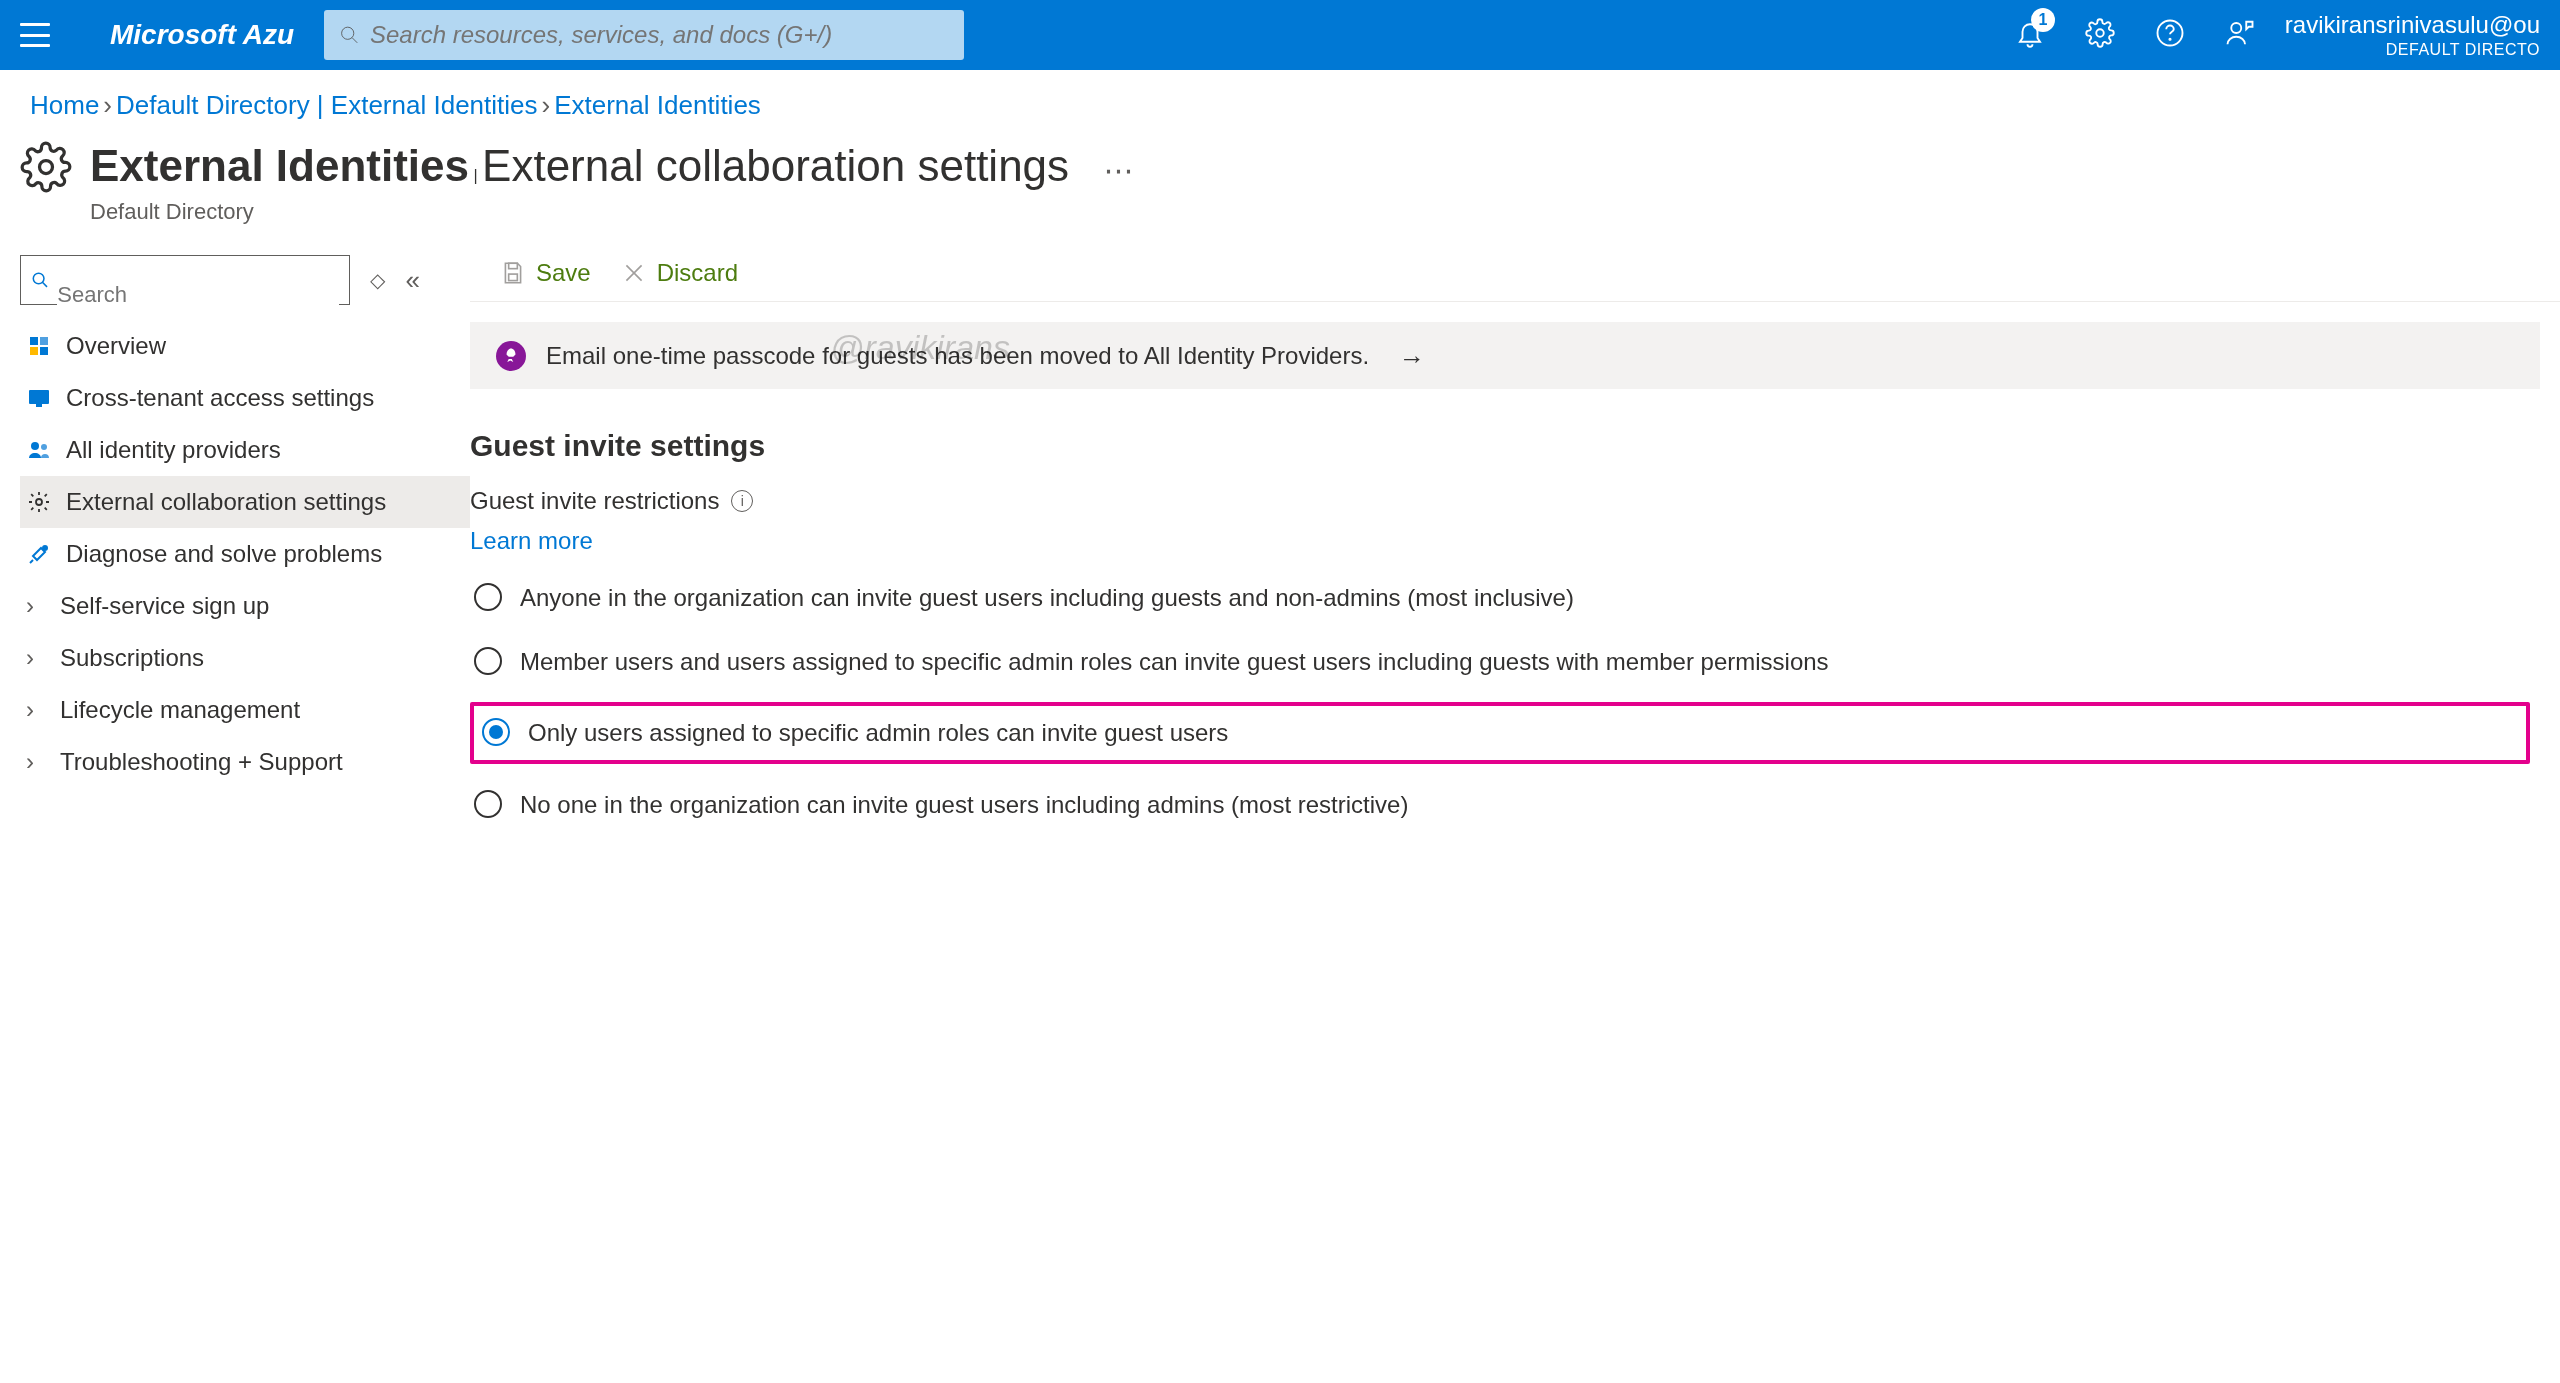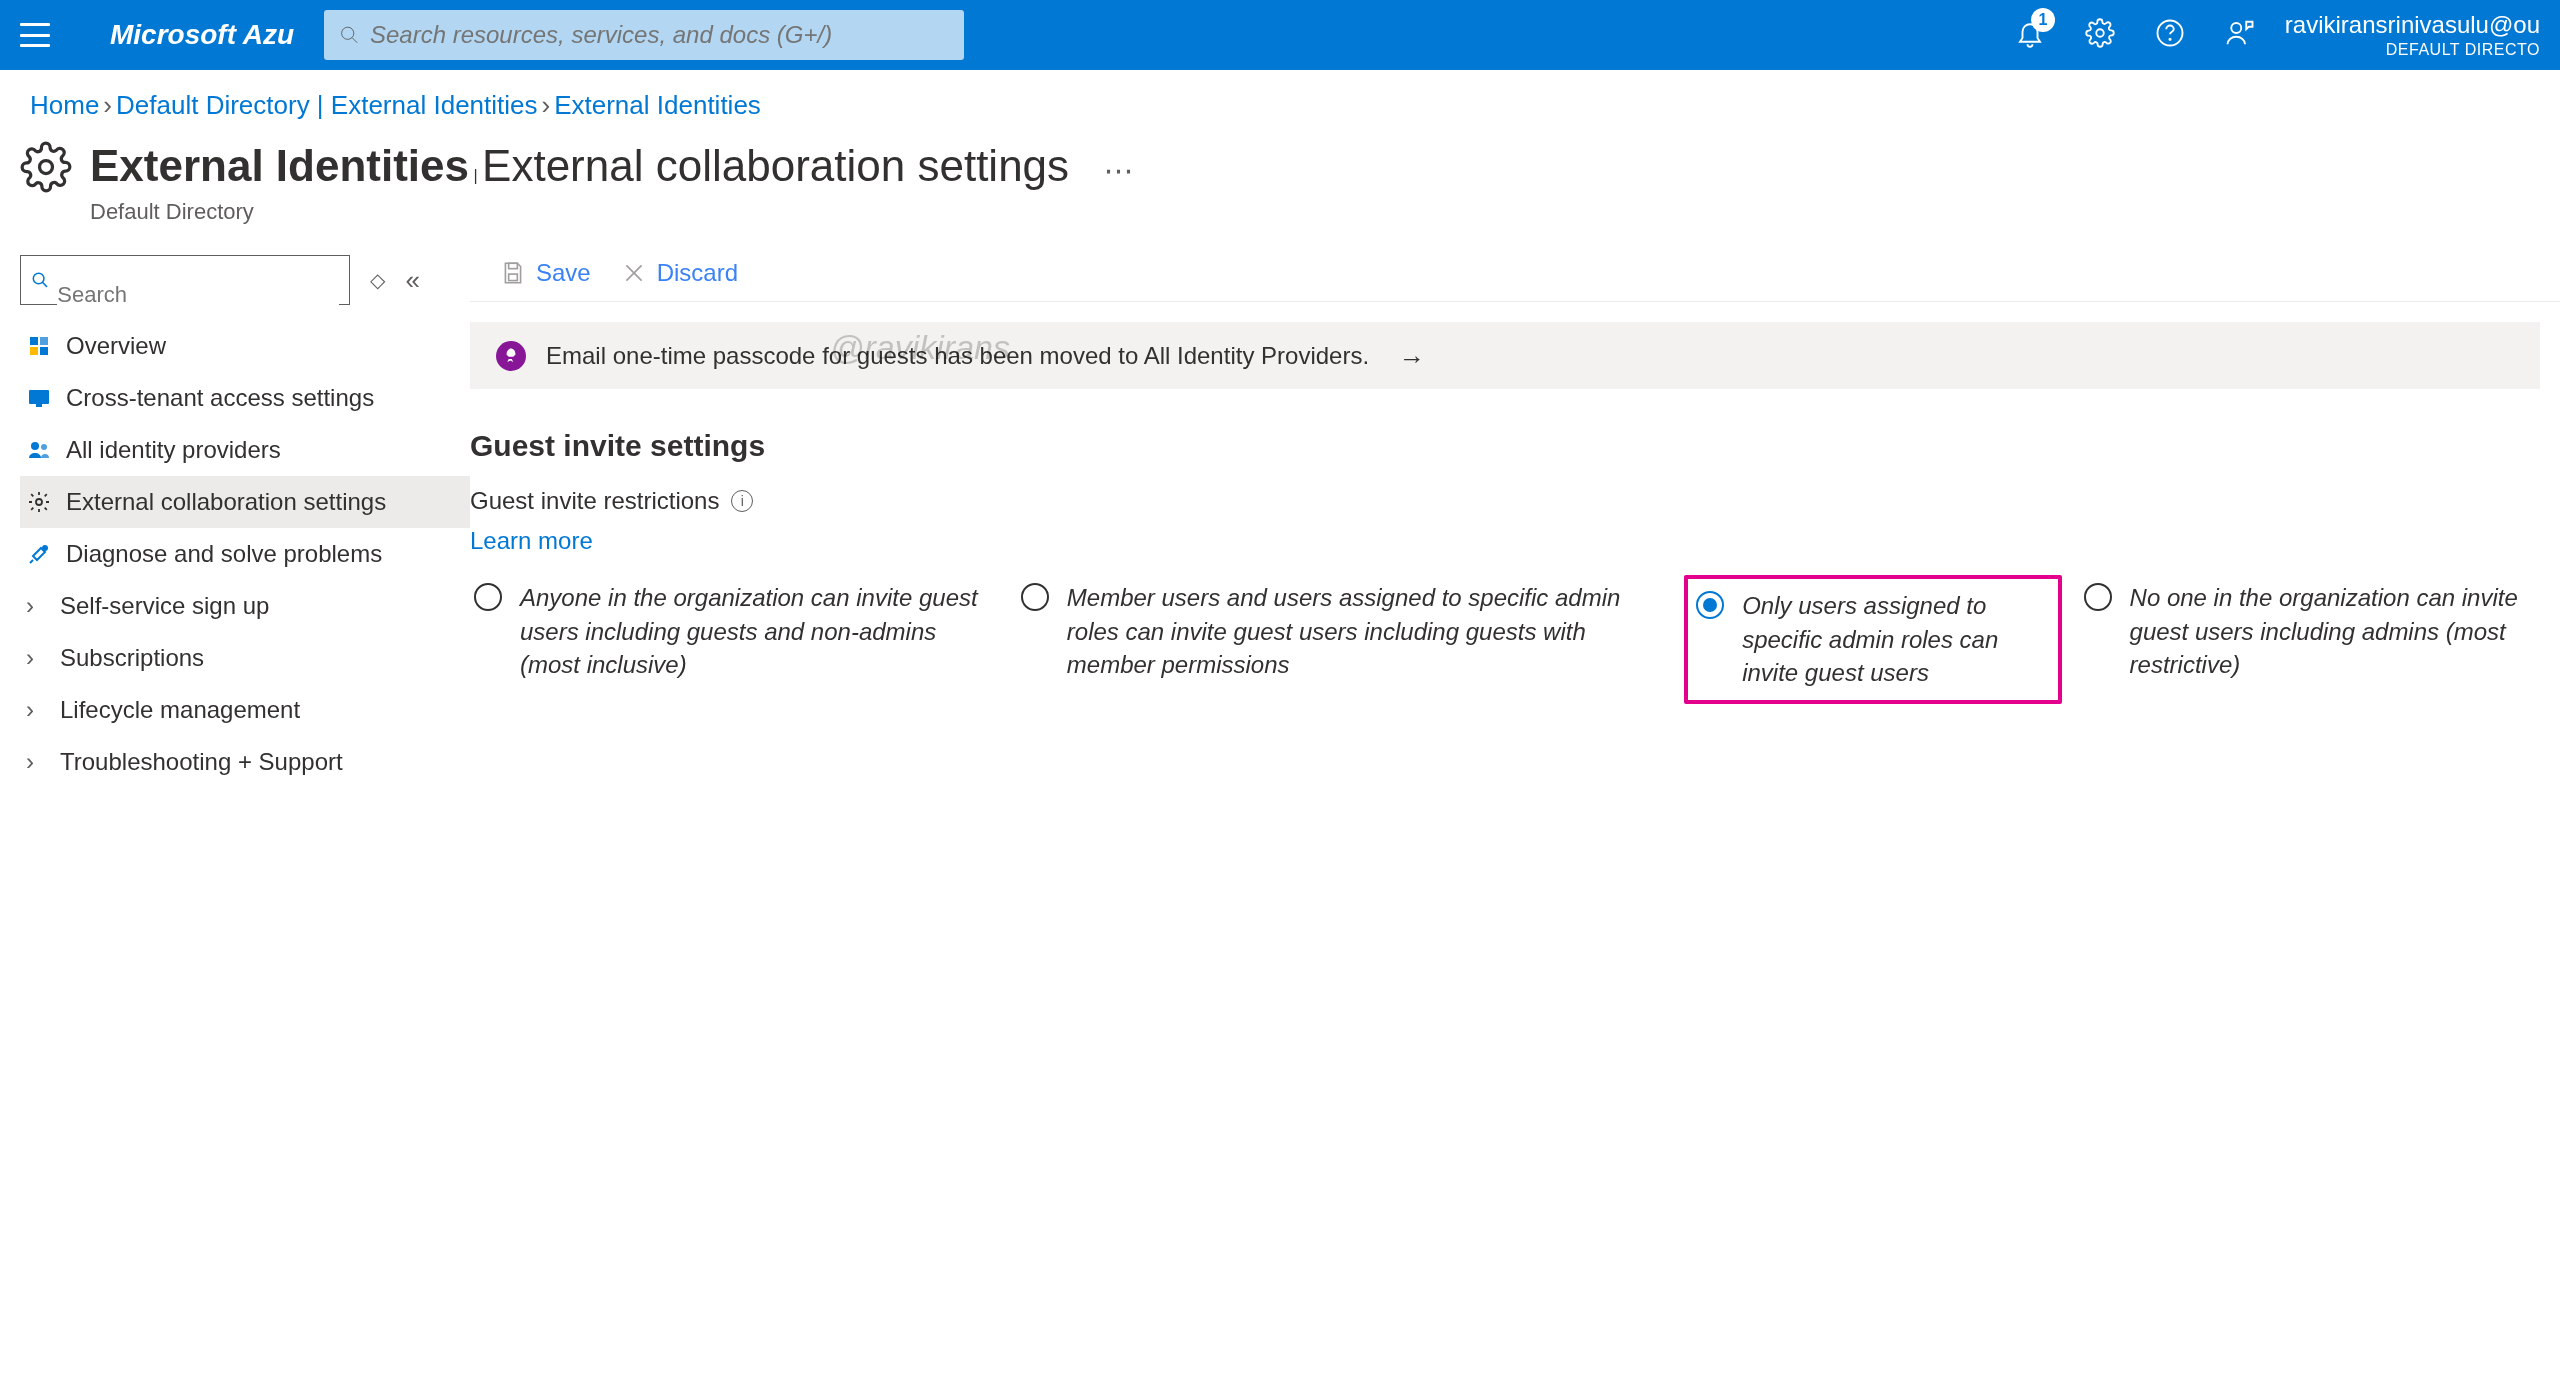--- a/index.html
+++ b/index.html
@@ -50,35 +50,35 @@
 
 .nav-item { display: flex; align-items: center; gap: 14px; padding: 12px 16px 12px 6px; font-size: 24px; cursor: pointer; color: #323130; }
 .nav-item.selected { background: #edebe9; }
 .nav-icon { width: 26px; height: 26px; display: flex; align-items: center; justify-content: center; }
 .nav-icon svg { width: 24px; height: 24px; }
 .chevron { width: 20px; color: #605e5c; }
 
 
 .main { flex: 1; border-left: 0; }
 .toolbar { display: flex; align-items: center; gap: 30px; padding: 14px 30px; border-bottom: 1px solid #edebe9; }
-.tool-btn { display: flex; align-items: center; gap: 10px; font-size: 24px; color: #3b82f6; cursor: pointer; }
+.tool-btn { display: flex; align-items: center; gap: 10px; font-size: 24px; color: #4d7c0f; cursor: pointer; }
 .tool-btn svg { width: 26px; height: 26px; stroke: #a19f9d; fill: none; stroke-width: 1.5; }
 
 .info-bar { background: #f3f2f1; margin: 20px 20px 20px 0; padding: 18px 26px; display: flex; align-items: center; gap: 20px; font-size: 24px; }
 .info-bar .rocket { width: 30px; height: 30px; background: #881798; border-radius: 50%; display: flex; align-items: center; justify-content: center; }
 .info-bar .rocket svg { width: 18px; height: 18px; fill: #fff; }
 .info-bar .arrow { margin-left: 10px; font-size: 26px; }
 
 .section { padding: 20px 30px 0 0; }
 .section h2 { font-size: 30px; font-weight: 600; margin-bottom: 24px; }
 .field-label { font-size: 24px; display: flex; align-items: center; gap: 12px; margin-bottom: 12px; }
 .info-circle { width: 22px; height: 22px; border: 1.5px solid #605e5c; border-radius: 50%; display: inline-flex; align-items: center; justify-content: center; font-size: 14px; color: #605e5c; }
 .learn-more { color: #0078d4; font-size: 24px; text-decoration: none; display: inline-block; margin-bottom: 20px; }
 
-.radio-group { display: flex; gap: 18px; font-style: italic; }
+.radio-group { display: flex; flex-direction: column; gap: 18px; }
 .radio-item { display: flex; align-items: flex-start; gap: 18px; font-size: 24px; line-height: 1.4; padding: 6px 4px; }
 .radio-item.highlighted { border: 4px solid #e3008c; border-radius: 2px; padding: 10px 8px; }
 .radio { width: 28px; height: 28px; border: 2px solid #323130; border-radius: 50%; flex-shrink: 0; margin-top: 2px; display: flex; align-items: center; justify-content: center; }
 .radio.checked { border-color: #0078d4; }
 .radio.checked .dot { width: 14px; height: 14px; background: #0078d4; border-radius: 50%; }
 
 .watermark { position: absolute; left: 830px; top: 328px; font-size: 34px; color: rgba(0,0,0,0.2); font-style: italic; pointer-events: none; }
 </style>
 </head>
 <body>

